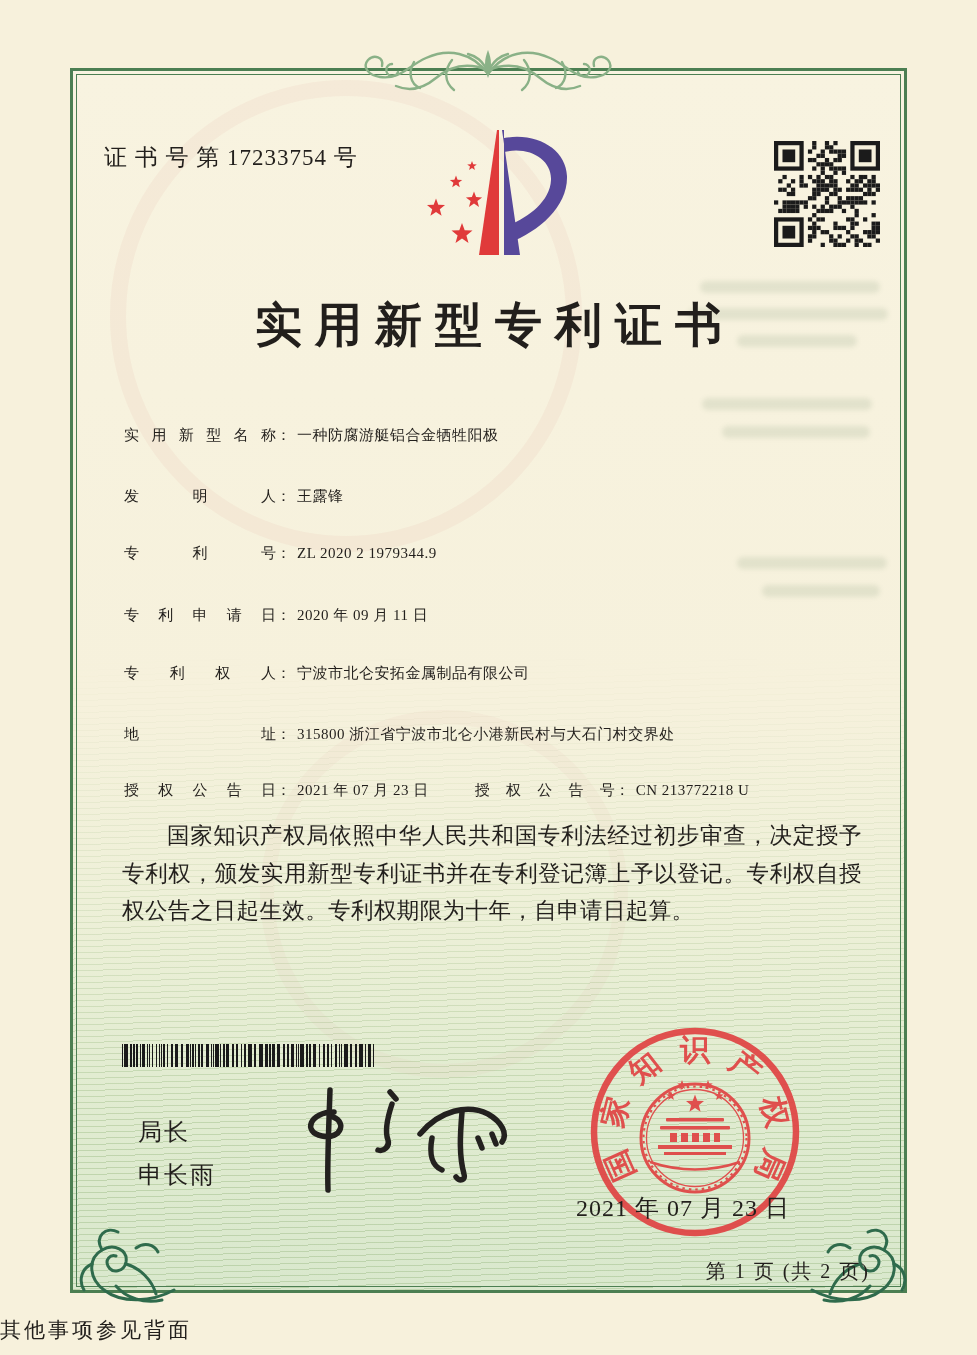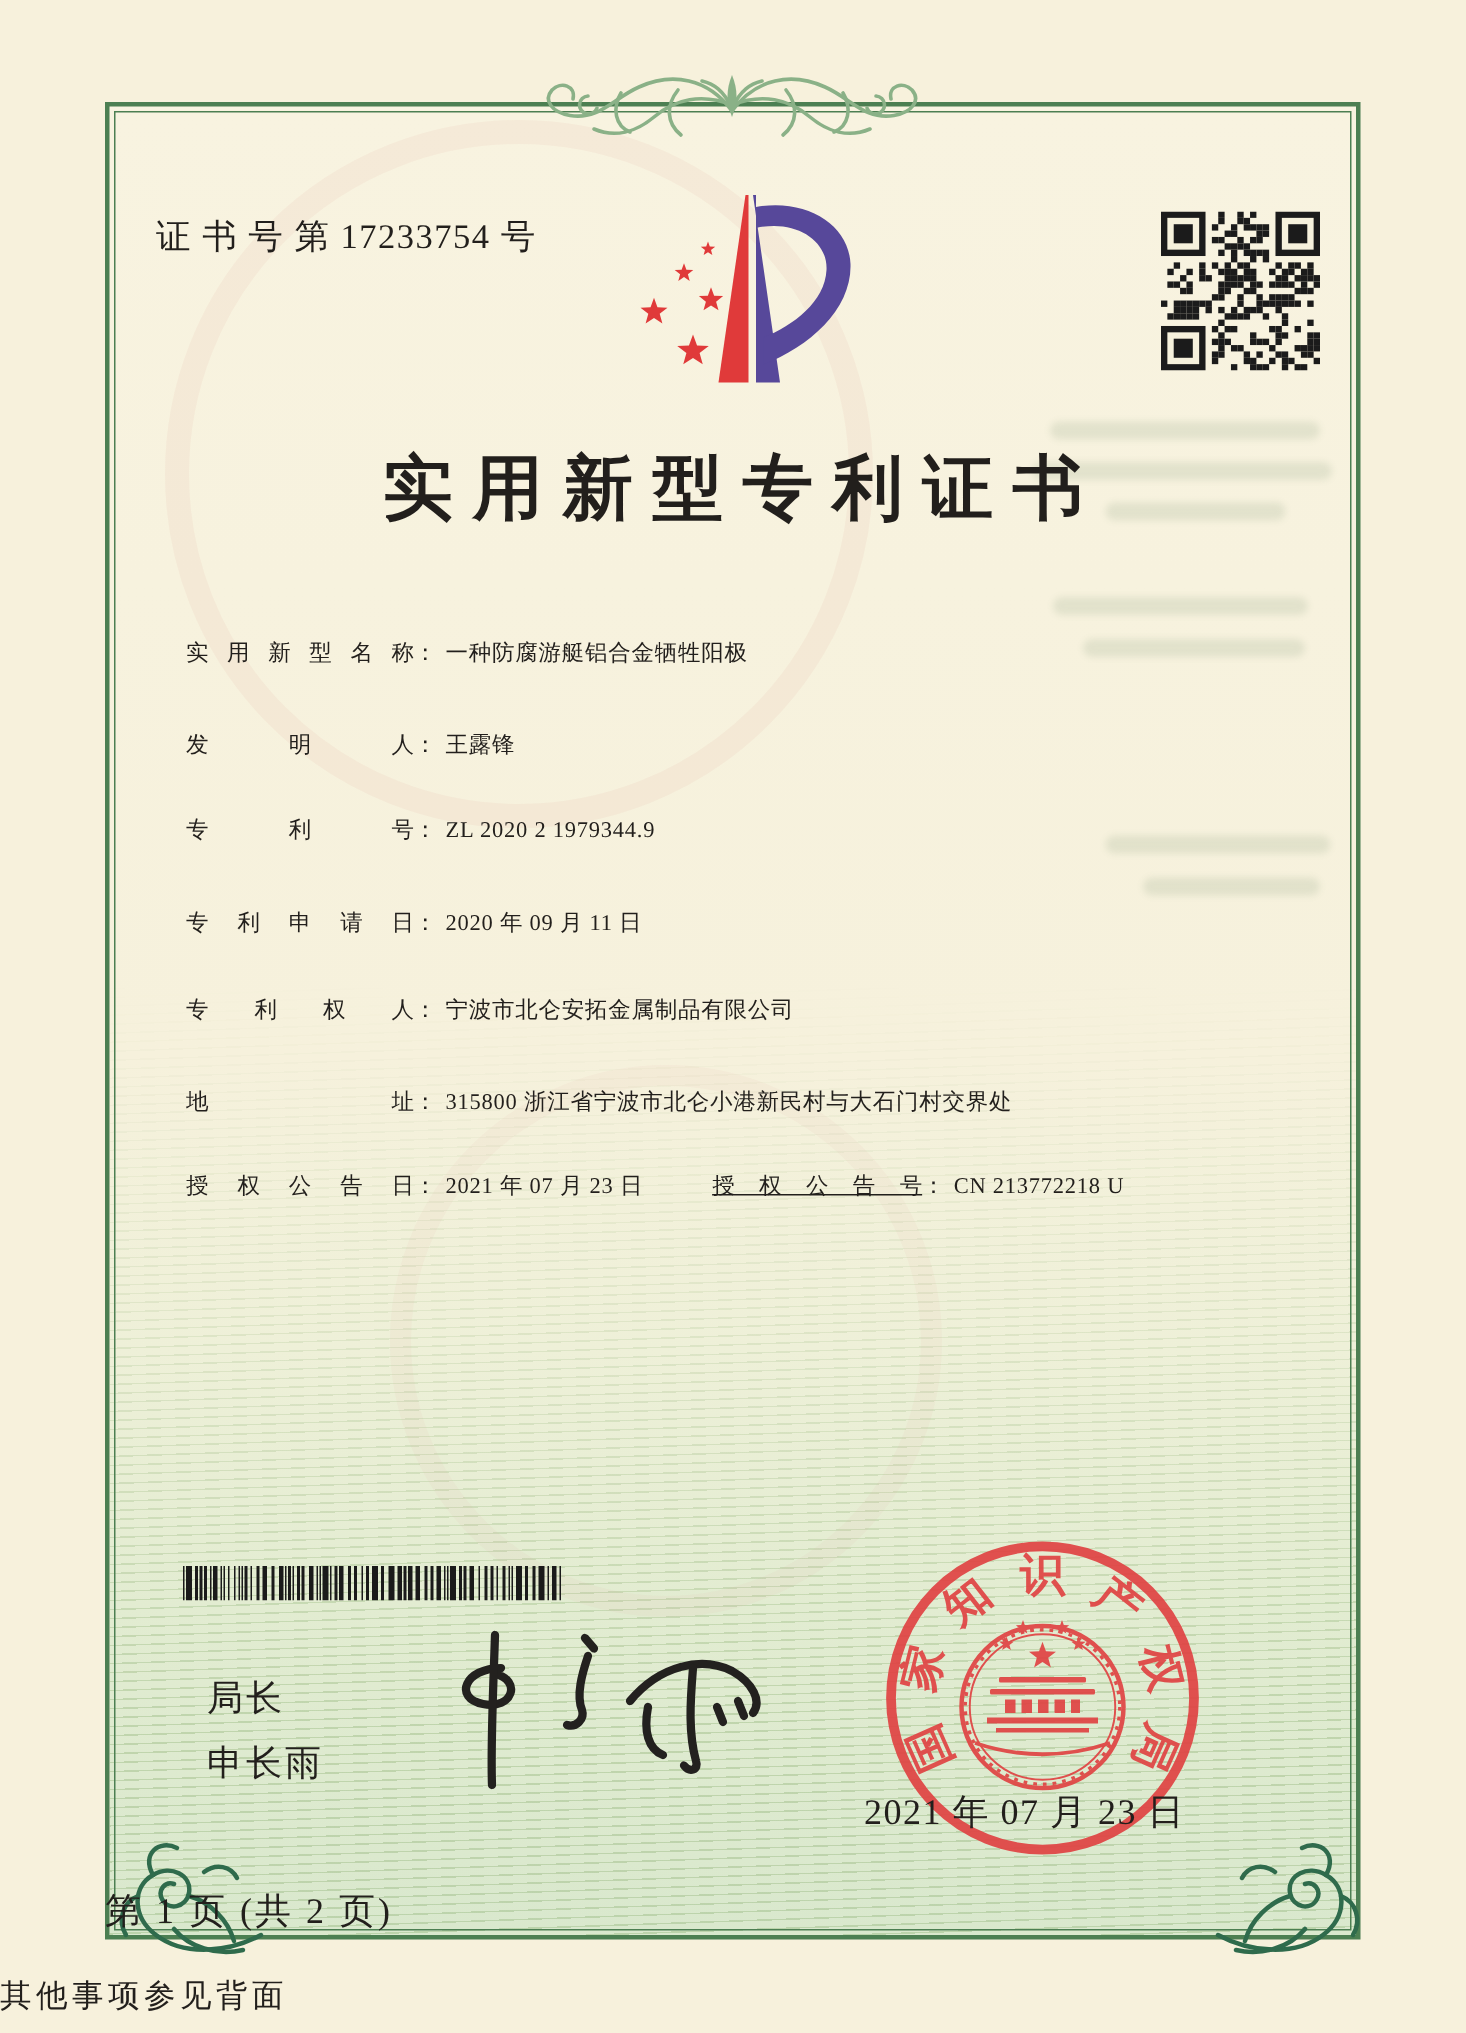--- a/index.html
+++ b/index.html
@@ -36,29 +36,29 @@
   .certno{left:104px;top:142px;font-size:23px;letter-spacing:1px;}
   .title{
     left:70px;width:837px;top:294px;text-align:center;
     font-size:47px;font-weight:700;letter-spacing:13px;padding-left:13px;box-sizing:border-box;
   }
   .field{left:124px;font-size:15px;white-space:nowrap;margin-top:20px;}
   .flabel{display:inline-block;width:152px;text-align:justify;text-align-last:justify;vertical-align:bottom;}
   .fcolon{margin-right:6px;}
   .fvalue{letter-spacing:.5px;}
   .pair2{margin-left:46px;}
-  .pair2 .flabel{width:140px;text-decoration:underline;}
+  .pair2 .flabel{width:140px;}
   .bodytext{
     left:122px;top:817px;width:740px;font-size:22.5px;line-height:37.6px;
     text-align:justify;letter-spacing:.4px;
   }
   .bodytext p{margin:0;text-indent:2em;}
   .signer{left:138px;font-size:24px;letter-spacing:2px;text-align:right;}
   .sealdate{left:566px;top:1192px;width:234px;text-align:center;font-size:24px;letter-spacing:1px;font-weight:500;}
-  .pageno{left:70px;width:800px;top:1258px;text-align:left;font-size:24px;letter-spacing:2px;}
+  .pageno{left:70px;width:800px;top:1258px;text-align:right;font-size:20px;letter-spacing:2px;}
   .backnote{left:0;width:930px;top:1316px;text-align:left;font-size:21px;letter-spacing:3px;}
   .smudge{background:#5a7a55;opacity:.13;filter:blur(2.5px);border-radius:6px;transform:scaleX(-1);}
   svg{display:block;}
 </style>
 </head>
 <body>
 
 <div class="abs paper"></div>
 <div class="abs paper-lines"></div>
 <div class="abs wm" style="left:110px;top:80px;width:440px;height:440px;border:16px solid rgba(230,160,150,.10);"></div>
@@ -349,20 +349,21 @@
   <span class="flabel">专利权人</span><span class="fcolon">：</span><span class="fvalue">宁波市北仑安拓金属制品有限公司</span>
 </div>
 <div class="abs field" style="top:705px">
   <span class="flabel">地址</span><span class="fcolon">：</span><span class="fvalue">315800  浙江省宁波市北仑小港新民村与大石门村交界处</span>
 </div>
 <div class="abs field" style="top:761px">
   <span><span class="flabel">授权公告日</span><span class="fcolon">：</span><span class="fvalue">2021 年 07 月 23 日</span></span><span class="pair2"><span class="flabel">授权公告号</span><span class="fcolon">：</span><span class="fvalue">CN 213772218 U</span></span>
 </div>
 
 <div class="abs bodytext">
+  <p>国家知识产权局依照中华人民共和国专利法经过初步审查，决定授予专利权，颁发实用新型专利证书并在专利登记簿上予以登记。专利权自授权公告之日起生效。专利权期限为十年，自申请日起算。</p>
 </div>
 
 <svg class="abs" id="barcode" style="left:122px;top:1044px;" width="258" height="23" viewBox="0 0 258 23" preserveAspectRatio="none">
     <rect x="0" y="0" width="1" height="23" fill="#1a1a1a"></rect>
     <rect x="2" y="0" width="4" height="23" fill="#1a1a1a"></rect>
     <rect x="8" y="0" width="2" height="23" fill="#1a1a1a"></rect>
     <rect x="11" y="0" width="2" height="23" fill="#1a1a1a"></rect>
     <rect x="14" y="0" width="2" height="23" fill="#1a1a1a"></rect>
     <rect x="18" y="0" width="1" height="23" fill="#1a1a1a"></rect>
     <rect x="20" y="0" width="3" height="23" fill="#1a1a1a"></rect>

